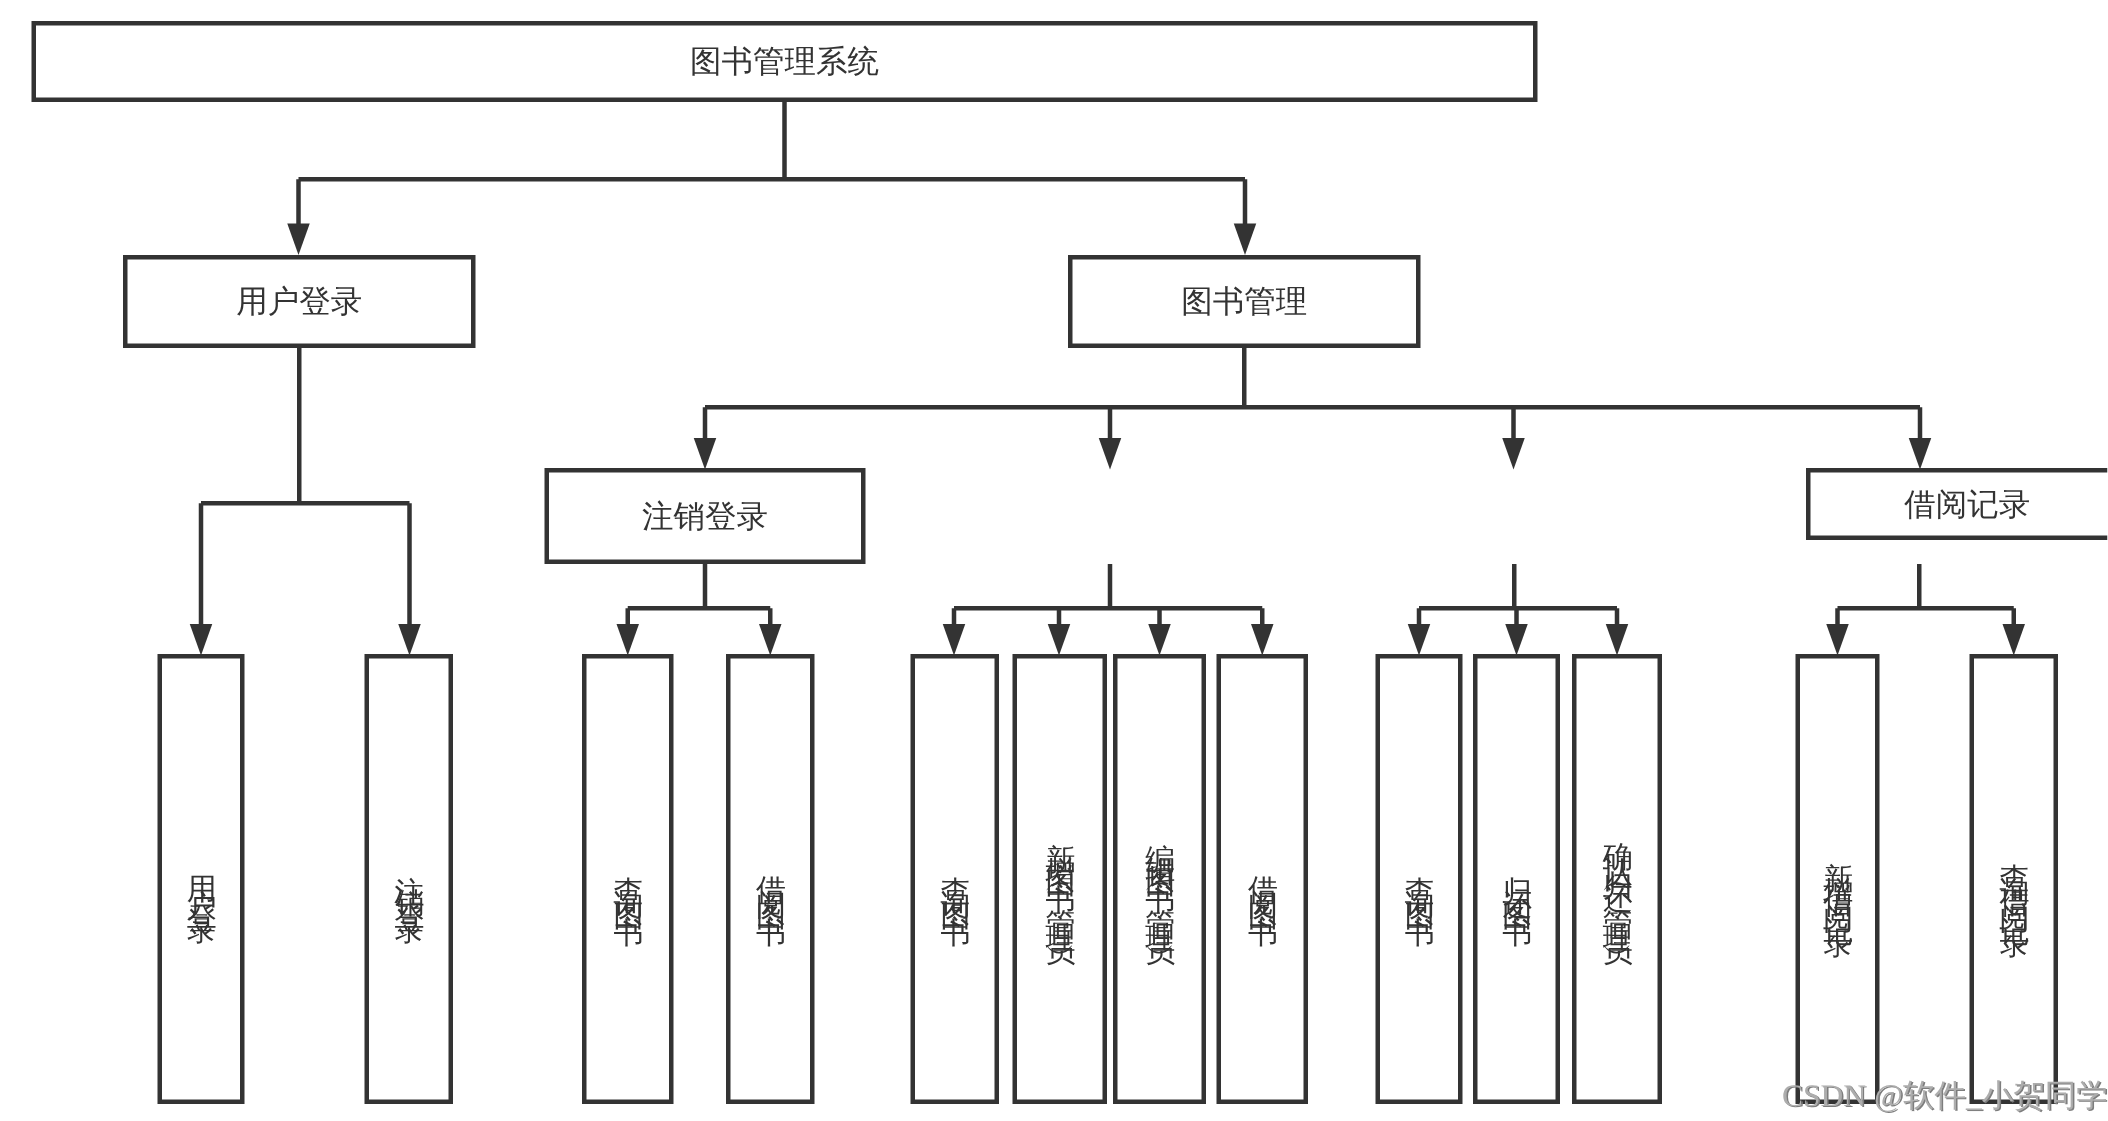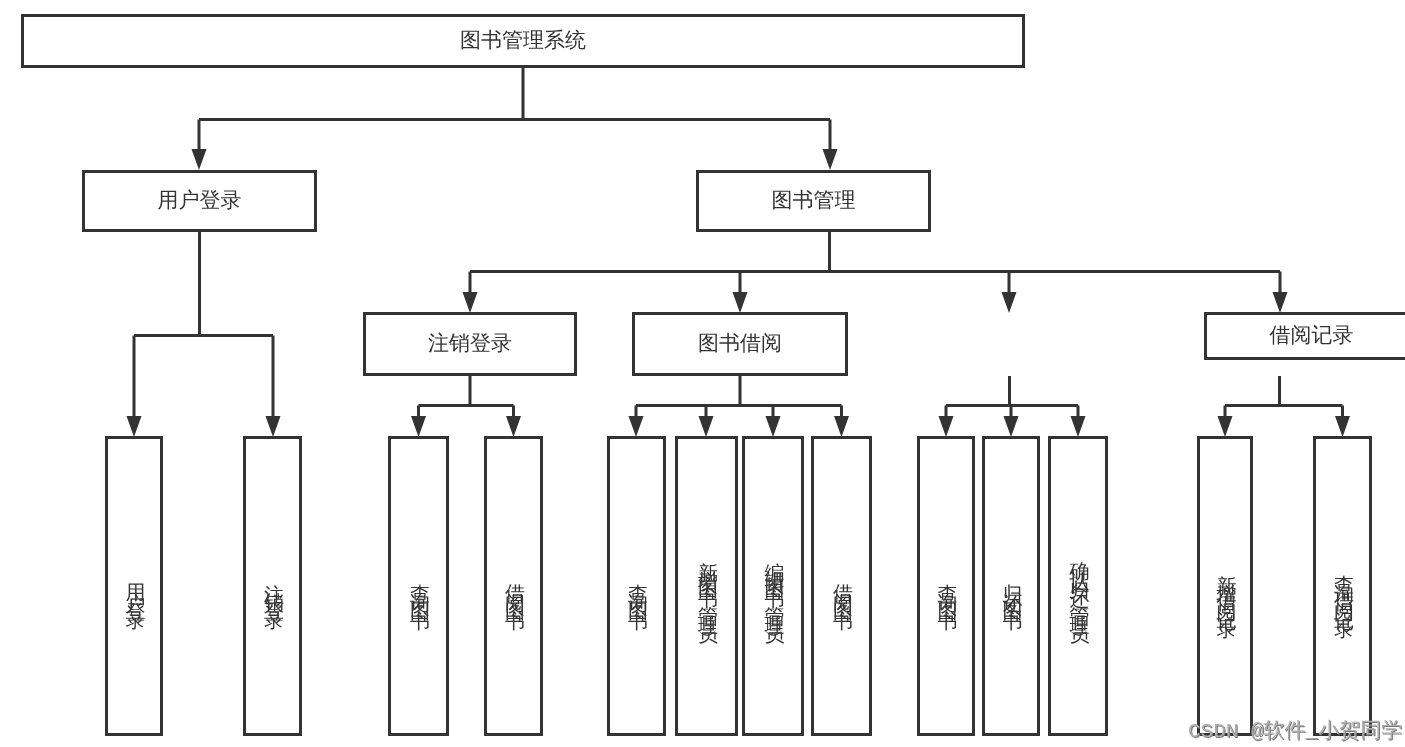--- a/index.html
+++ b/index.html
@@ -1,20 +1,20 @@
 <!DOCTYPE html>
 <html><head>
 <meta charset="utf-8">
 <style>
   html,body{margin:0;padding:0;background:#ffffff;}
   #stage{
     position:relative;
     width:1405px;height:747px;
     background:#ffffff;
-    font-family:Liberation Mono, monospace;
+    font-family:Liberation Serif, serif;
     overflow:hidden;
   }
   #connectors{position:absolute;left:0;top:0;z-index:1;}
   .box{
     position:absolute;
     border:3px solid #333333;
     background:#ffffff;
     box-sizing:border-box;
     display:flex;align-items:center;justify-content:center;
     z-index:2;
@@ -73,29 +73,26 @@
     </g>
   </svg>
 
   <div class="box" style="left:21px;top:14px;width:1004px;height:54px">
     <span class="hlabel">图书管理系统</span>
   </div>
 
   <div class="box" style="left:82px;top:170px;width:235px;height:62px">
     <span class="hlabel">用户登录</span>
   </div>
-  <div class="box" style="left:696px;top:170px;width:235px;height:62px">
+  <div class="box" style="left:712px;top:170px;width:235px;height:62px">
     <span class="hlabel">图书管理</span>
   </div>
 
   <div class="box" style="left:363px;top:312px;width:214px;height:64px">
     <span class="hlabel">注销登录</span>
-  </div>
-  <div class="box" style="left:632px;top:312px;width:216px;height:64px">
-    <span class="hlabel">图书借阅</span>
   </div>
   <div class="box" style="left:1204px;top:312px;width:215px;height:48px">
     <span class="hlabel">借阅记录</span>
   </div>
 
   <div class="box leaf" style="left:105px;width:58px">
     <span class="vlabel">用户登录</span>
   </div>
   <div class="box leaf" style="left:243px;width:59px">
     <span class="vlabel">注销登录</span>

